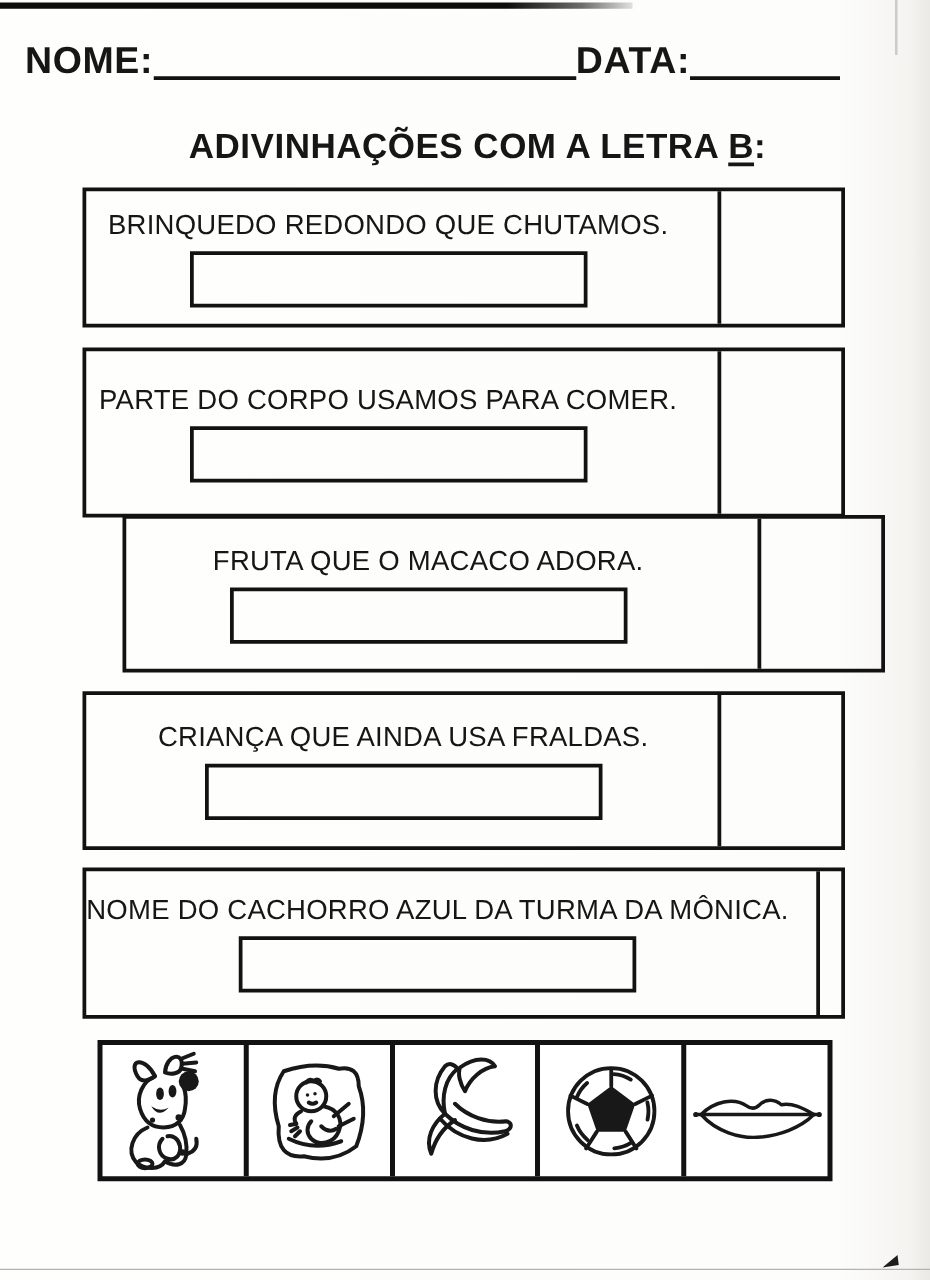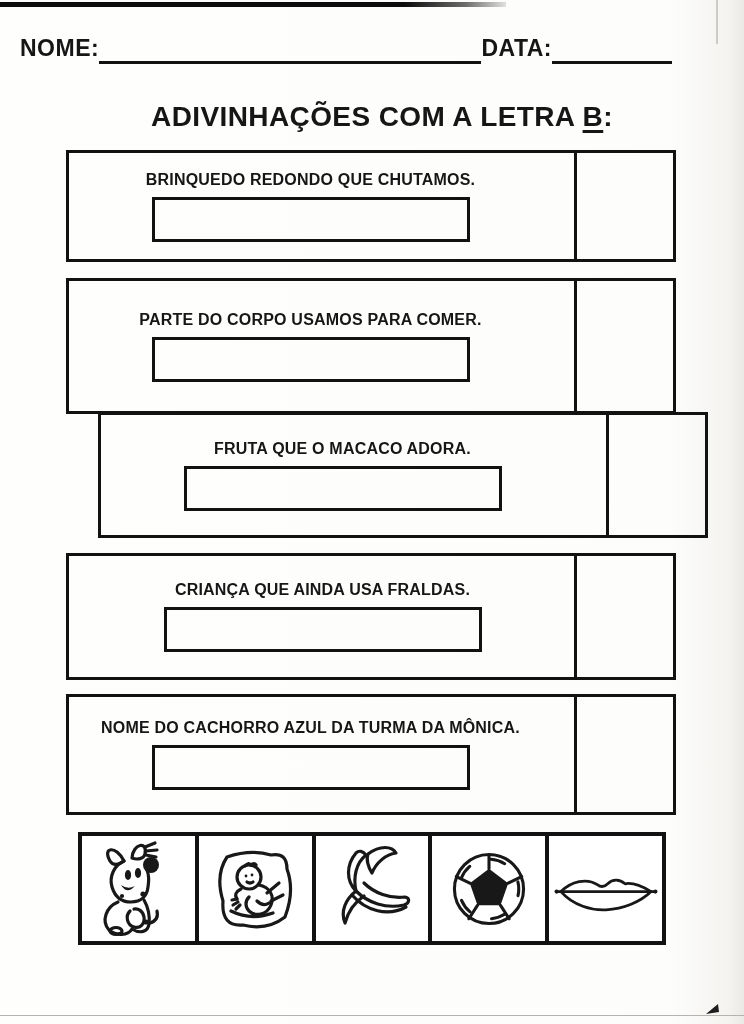--- a/index.html
+++ b/index.html
@@ -18,22 +18,22 @@
     position:absolute;top:2px;left:0;width:506px;height:5px;
     background:linear-gradient(to right,#0c0c0c 0%,#0c0c0c 80%,rgba(12,12,12,.6) 92%,rgba(12,12,12,.12) 100%);
   }
   .edge-line{position:absolute;left:716px;top:0;width:2px;height:44px;background:rgba(125,125,125,.35);}
   .bottom-hairline{position:absolute;left:0;top:1015px;width:744px;height:1px;background:#b5b3ae;}
   .corner-mark{position:absolute;left:704px;top:1002px;width:16px;height:13px;}
 
   
   .name-date-row{
     position:absolute;top:33px;left:20px;width:652px;
-    display:flex;align-items:flex-start;
-    font-weight:bold;font-size:23px;letter-spacing:.5px;white-space:nowrap;
+    display:flex;align-items:center;
+    font-weight:bold;font-size:30px;letter-spacing:.5px;white-space:nowrap;
   }
   .field-label{line-height:30px;}
   .write-line{border-bottom:3px solid #121212;height:28px;}
   .line-name{flex:1;}
   .line-date{width:120px;}
 
   .title{
     position:absolute;top:95px;left:0;width:100%;margin:6px;
     box-sizing:border-box;padding-left:8px;
     text-align:center;font-size:28px;font-weight:bold;letter-spacing:.4px;
@@ -52,21 +52,21 @@
   }
   .r1{top:150px;height:112px;}
   .r2{top:278px;height:136px;}
   .r3{top:412px;height:126px;margin-left:32px;}
   .r4{top:553px;height:127px;padding-left:24px;}
   .r5{top:694px;height:121px;justify-content:center;}
   .riddle-left{
     flex:1;display:flex;flex-direction:column;align-items:center;justify-content:center;
     gap:8px;padding-right:22px;
   }
-  .question{font-size:16px;font-weight:bold;letter-spacing:.2px;white-space:nowrap;}
+  .question{font-size:22px;font-weight:normal;letter-spacing:.2px;white-space:nowrap;}
   .answer-box{width:318px;height:45px;border:3px solid #121212;box-sizing:border-box;background:transparent;}
   .riddle-right{width:96px;border-left:3px solid #121212;}
 
   
   .pictures{
     position:absolute;top:832px;left:78px;width:588px;height:113px;
     border:4px solid #121212;box-sizing:border-box;display:flex;background:#fff;
   }
   .pic-cell{flex:1;border-right:4px solid #121212;display:flex;align-items:center;justify-content:center;overflow:hidden;}
   .pic-cell:last-child{border-right:none;}

